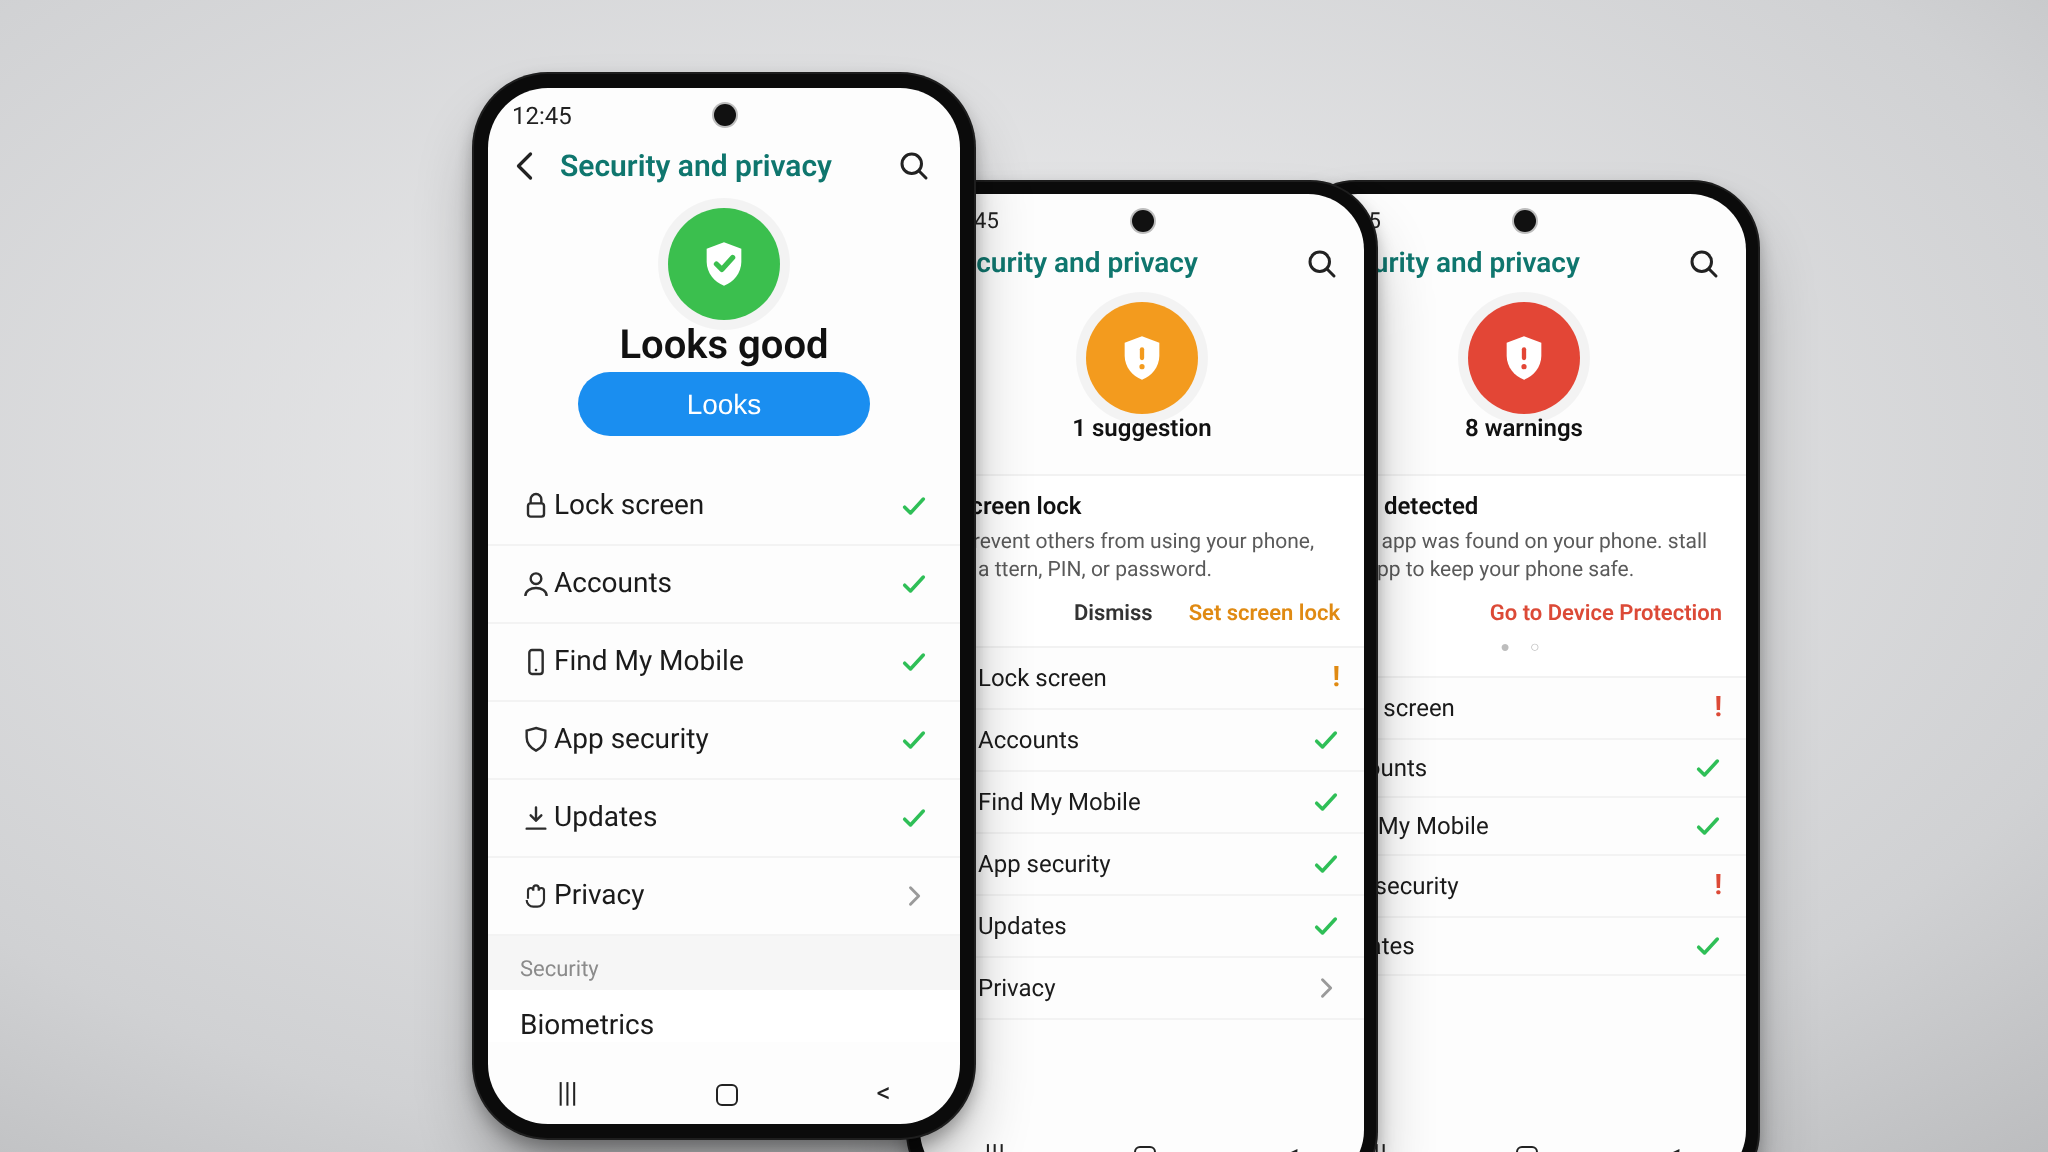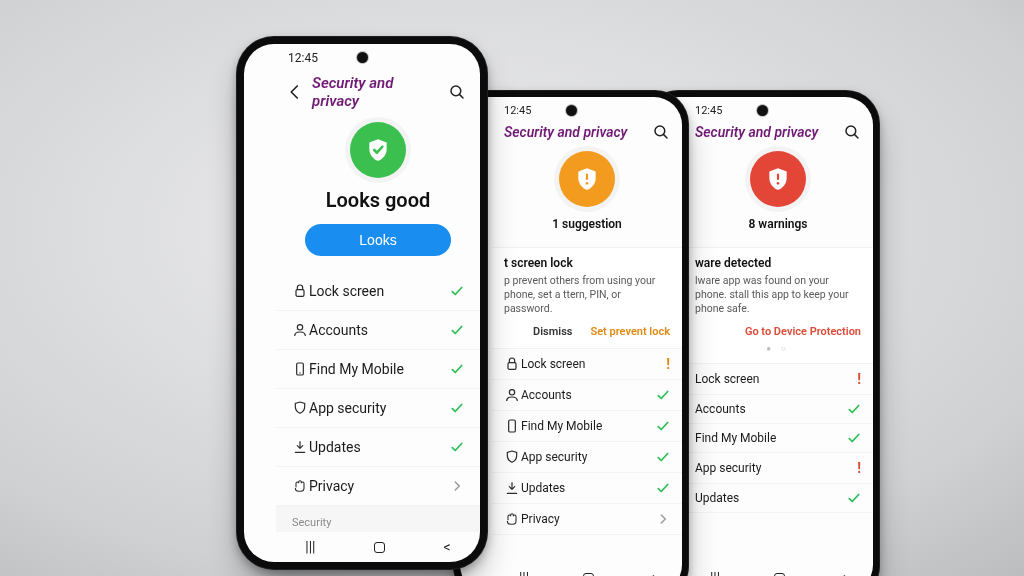--- a/index.html
+++ b/index.html
@@ -35,21 +35,20 @@
   .phone.back { z-index: 1; }
 
   .screen {
     width: 100%; height: 100%;
     background: #fdfdfd;
     border-radius: 28px;
     overflow: hidden;
     display: flex;
     flex-direction: column;
     position: relative;
-    padding-left: 32px;
   }
   .front .screen { border-radius: 30px; }
 
   .punch-hole {
     position: absolute;
     top: 8px; left: 50%;
     width: 11px; height: 11px;
     margin-left: -5.5px;
     background: #111;
     border-radius: 50%;
@@ -70,35 +69,33 @@
   .header {
     display: flex;
     align-items: center;
     gap: 8px;
     padding: 0 12px 6px 12px;
   }
   .front .header { padding: 2px 14px 8px 10px; }
   .header .title {
     font-size: 14px;
     font-weight: 600;
-    color: #701a75;
+    color: #0f766e;
     flex: 1;
-    font-style: italic;
   }
   .front .header .title { font-size: 15px; }
   .search-ico, .back-ico {
     width: 18px; height: 18px;
     color: #222;
   }
 
   .hero {
     display: flex;
     flex-direction: column;
     align-items: center;
-    gap: 10px;
     padding: 4px 0 10px 0;
   }
   .badge {
     width: 56px; height: 56px;
     border-radius: 50%;
     display: flex; align-items: center; justify-content: center;
     box-shadow: 0 0 0 5px rgba(0,0,0,.04);
   }
   .badge.green  { background: #3bbf4e; }
   .badge.orange { background: #f39b1e; }
@@ -277,21 +274,21 @@
               <circle cx="12" cy="16" r="1.2" fill="#f39b1e"></circle>
             </svg>
         </div>
         <h2>1 suggestion</h2>
       </div>
       <div class="card">
         <div class="ctitle">t screen lock</div>
         <div class="cdesc">p prevent others from using your phone, set a ttern, PIN, or password.</div>
         <div class="cactions">
           <span class="dismiss">Dismiss</span>
-          <span class="primary orange">Set prevent lock</span>
+          <span class="primary orange">Set screen lock</span>
         </div>
       </div>
       <div class="list">
         <div class="row small">
           <svg class="lico" viewBox="0 0 24 24">
               <rect x="6" y="10" width="12" height="10" rx="2" fill="none" stroke="currentColor" stroke-width="1.8"></rect>
               <path d="M8 10 V7 a4 4 0 0 1 8 0 V10" fill="none" stroke="currentColor" stroke-width="1.8"></path>
             </svg>
           <span class="rlabel">Lock screen</span>
           <span class="bang">!</span>

